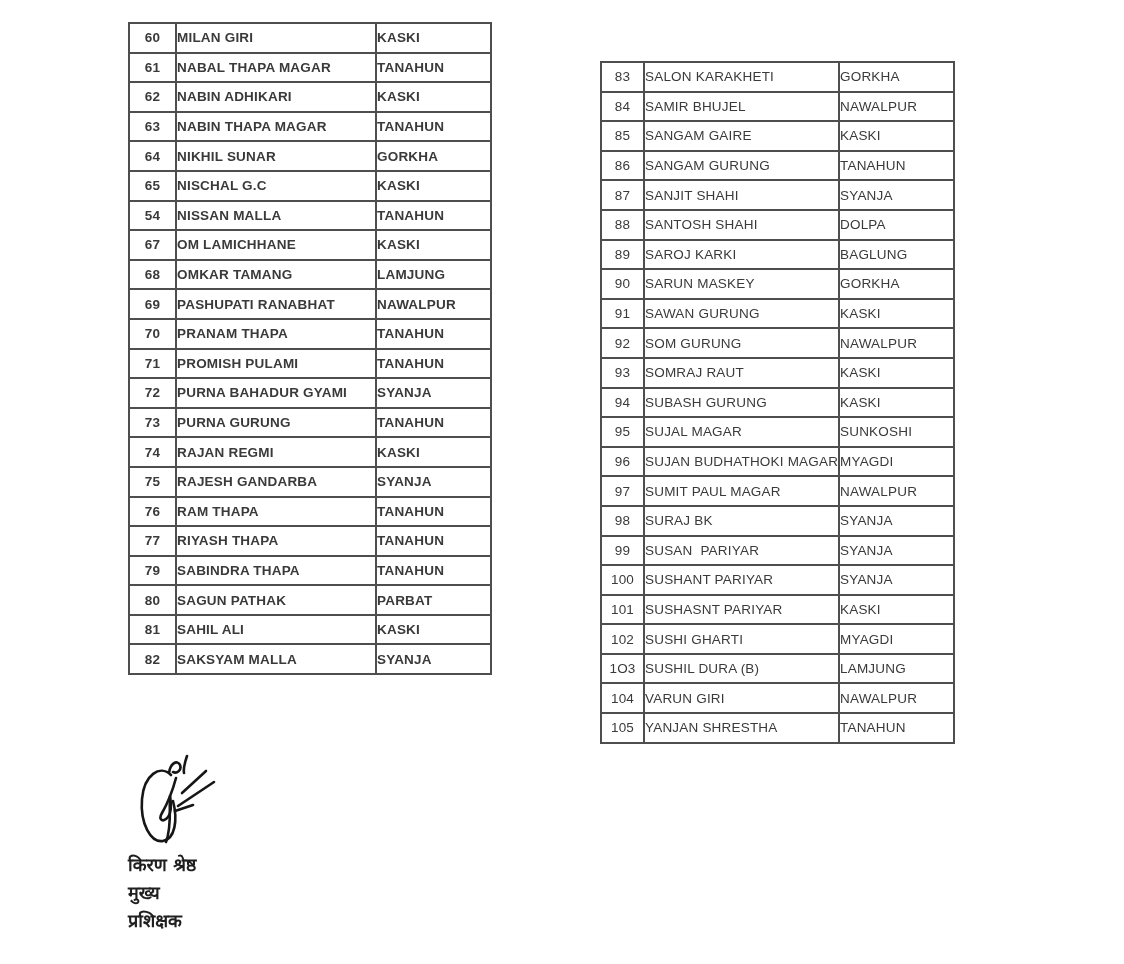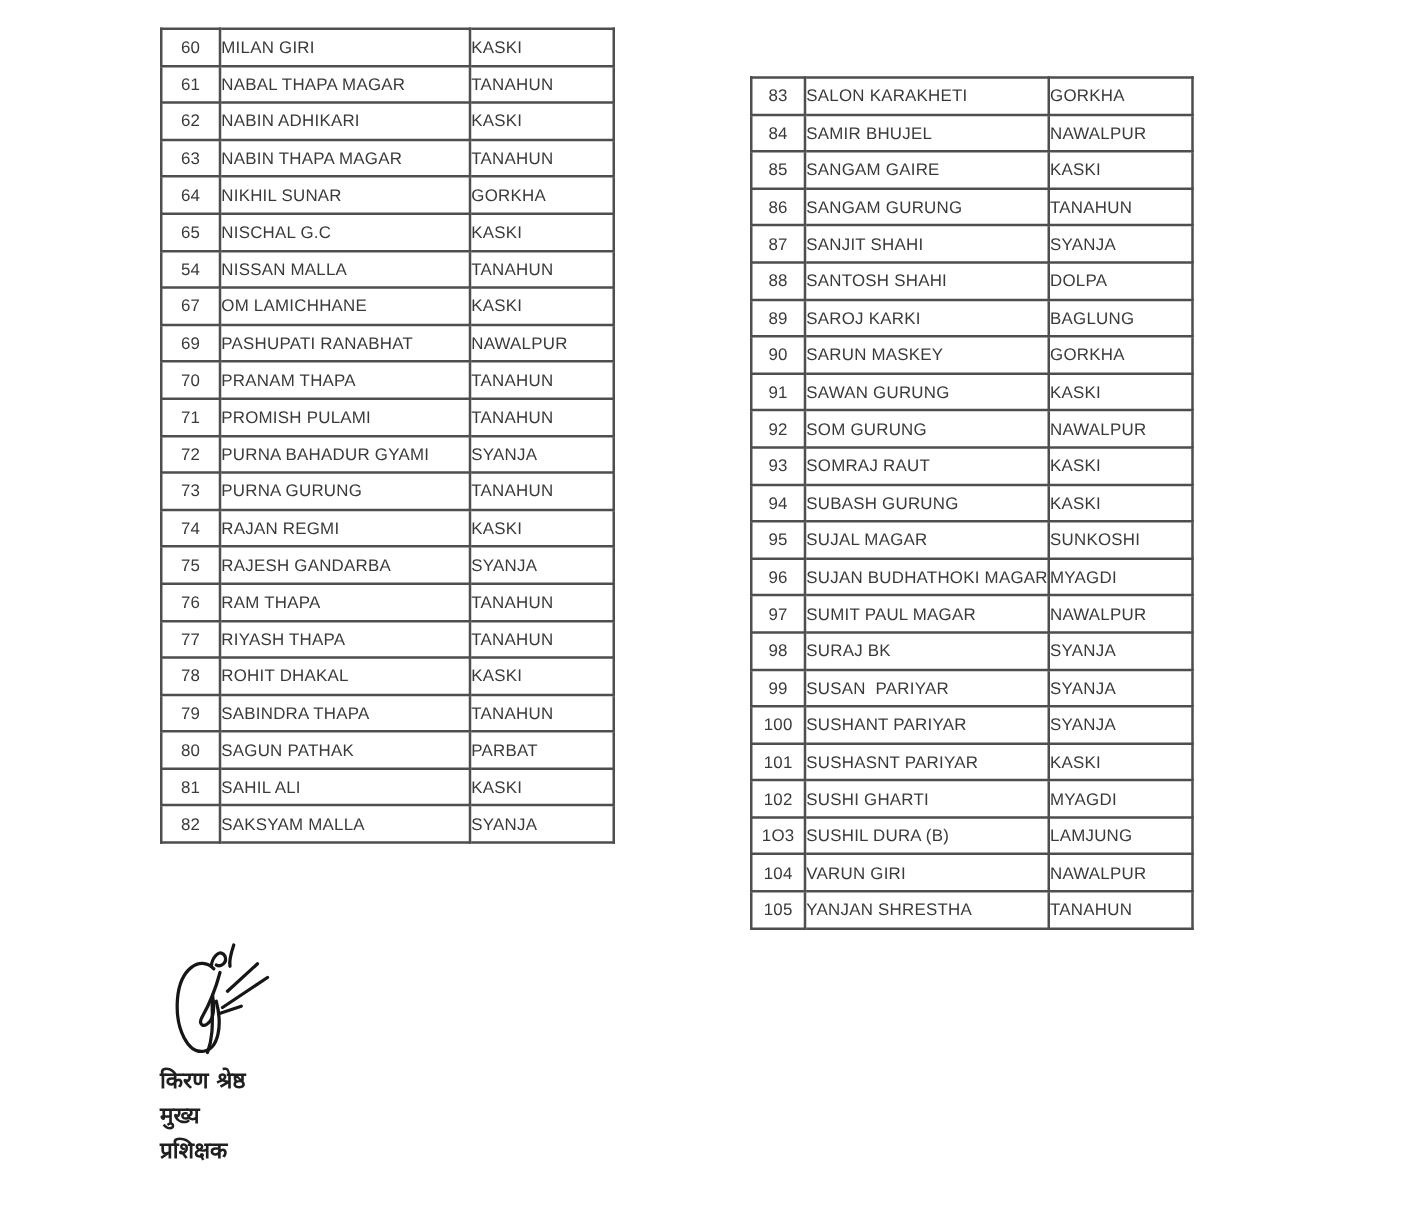--- a/index.html
+++ b/index.html
@@ -9,21 +9,21 @@
     position: relative;
     font-family: "Liberation Sans", sans-serif;
     overflow: hidden;
   }
   table.roster {
     border-collapse: collapse;
     position: absolute;
     table-layout: fixed;
     top: 22px;
   }
-  table.roster.left  { left: 128px; width: 362px; }
+  table.roster.left  { left: 128px; width: 362px; font-weight: bold; }
   table.roster.right { left: 600px; width: 353px; margin-top: 39px; }
   table.roster td {
     border: 2px solid #4e4e4e;
     height: 27.6px;
     padding: 0;
     font-size: 13.5px;
     letter-spacing: 0.2px;
     color: #3a3a3a;
     overflow: hidden;
     vertical-align: middle;
@@ -99,20 +99,25 @@
         <td class="c-name">NISSAN MALLA</td>
         <td class="c-dist">TANAHUN</td>
       </tr>
 
       <tr>
         <td class="c-no">67</td>
         <td class="c-name">OM LAMICHHANE</td>
         <td class="c-dist">KASKI</td>
       </tr>
 
+      <tr>
+        <td class="c-no">68</td>
+        <td class="c-name">OMKAR TAMANG</td>
+        <td class="c-dist">LAMJUNG</td>
+      </tr>
 
       <tr>
         <td class="c-no">69</td>
         <td class="c-name">PASHUPATI RANABHAT</td>
         <td class="c-dist">NAWALPUR</td>
       </tr>
 
       <tr>
         <td class="c-no">70</td>
         <td class="c-name">PRANAM THAPA</td>
@@ -154,25 +159,20 @@
         <td class="c-name">RAM THAPA</td>
         <td class="c-dist">TANAHUN</td>
       </tr>
 
       <tr>
         <td class="c-no">77</td>
         <td class="c-name">RIYASH THAPA</td>
         <td class="c-dist">TANAHUN</td>
       </tr>
 
-      <tr>
-        <td class="c-no">78</td>
-        <td class="c-name">ROHIT DHAKAL</td>
-        <td class="c-dist">KASKI</td>
-      </tr>
 
       <tr>
         <td class="c-no">79</td>
         <td class="c-name">SABINDRA THAPA</td>
         <td class="c-dist">TANAHUN</td>
       </tr>
 
       <tr>
         <td class="c-no">80</td>
         <td class="c-name">SAGUN PATHAK</td>

